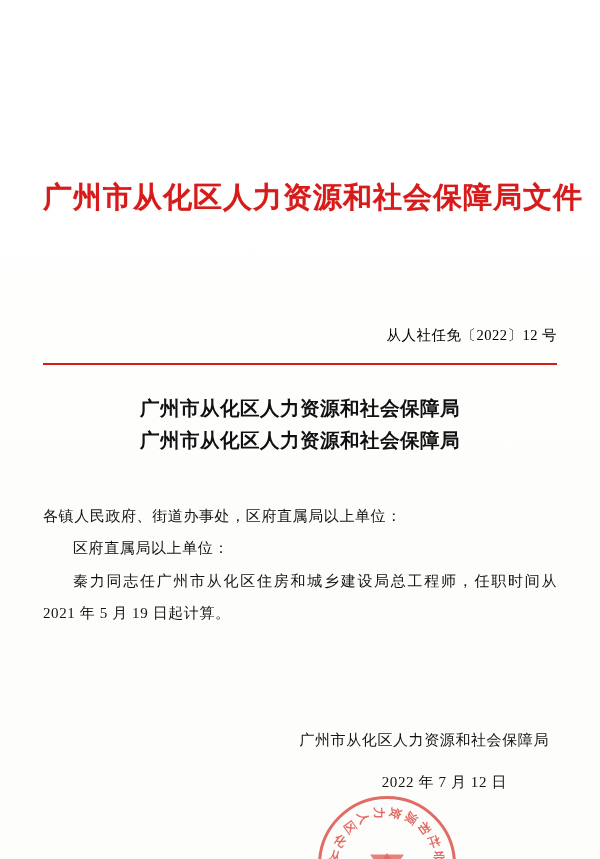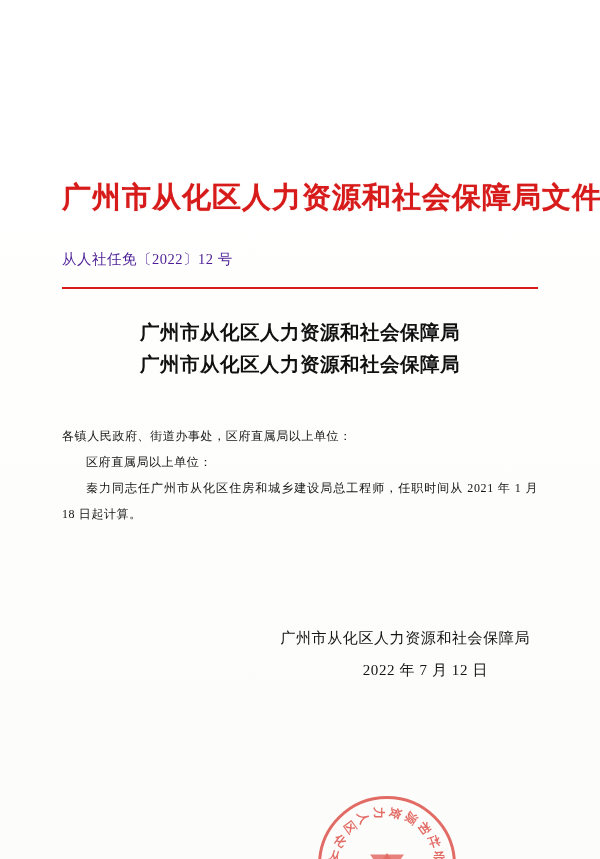--- a/index.html
+++ b/index.html
@@ -22,38 +22,38 @@
   }
   
   .paper-tint {
     position: absolute;
     inset: 0;
     background: linear-gradient(180deg, #ffffff 0%, #fdfdfb 40%, #fcfcfa 100%);
     pointer-events: none;
   }
   .content {
     position: relative;
-    padding: 0 62px;
+    padding: 0 43px;
   }
   .doc-title {
     text-align: center;
     color: #d71a1a;
     font-family: "Liberation Serif", serif;
     font-weight: bold;
     font-size: 29px;
     letter-spacing: 1px;
     margin-top: 178px;
     white-space: nowrap;
     text-shadow: 0 0 1px rgba(215,26,26,0.45);
   }
   .doc-number {
-    text-align: left;
+    text-align: right;
     font-size: 14.5px;
-    color: #4c1d95;
-    margin-top: 32px;
+    color: #000000;
+    margin-top: 108px;
     letter-spacing: 0.5px;
   }
   .red-rule {
     height: 2px;
     background: #d71a1a;
     margin: 18px 0 0 0;
     width: 100%;
   }
   .subject {
     text-align: center;
@@ -62,21 +62,21 @@
     font-weight: bold;
     font-size: 19.5px;
     line-height: 1.62;
     letter-spacing: 0.5px;
   }
   .subject div {
     white-space: nowrap;
   }
   .body-text {
     margin-top: 44px;
-    font-size: 12px;
+    font-size: 15px;
     color: #141414;
     line-height: 2.15;
     letter-spacing: 0.6px;
     text-align: justify;
   }
   .body-text p {
     margin: 0;
   }
   .indent {
     text-indent: 2em;
@@ -89,20 +89,21 @@
     line-height: 2.1;
     letter-spacing: 0.6px;
     padding-right: 8px;
     position: relative;
   }
   .signature-block .line {
     display: block;
   }
   .sig-date {
     padding-right: 42px;
+    margin-top: 10px;
   }
   
   .seal {
     position: absolute;
     left: 318px;
     top: 618px;
     width: 132px;
     height: 132px;
     border-radius: 50%;
     border: 3px solid #d8352c;
@@ -168,21 +169,21 @@
     <div class="red-rule"></div>
 
     <div class="subject">
       <div>广州市从化区人力资源和社会保障局</div>
       <div>广州市从化区人力资源和社会保障局</div>
     </div>
 
     <div class="body-text">
       <p>各镇人民政府、街道办事处，区府直属局以上单位：</p>
       <p class="indent">区府直属局以上单位：</p>
-      <p class="indent">秦力同志任广州市从化区住房和城乡建设局总工程师，任职时间从 2021 年 1 月 18 日起计算。</p>
+      <p class="indent">秦力同志任广州市从化区住房和城乡建设局总工程师，任职时间从 2021 年 5 月 19 日起计算。</p>
     </div>
 
     <div class="signature-block">
       <span class="line">广州市从化区人力资源和社会保障局</span>
       <span class="line sig-date">2022 年 7 月 12 日</span>
     </div>
 
   </div>
 
   <div class="seal">

